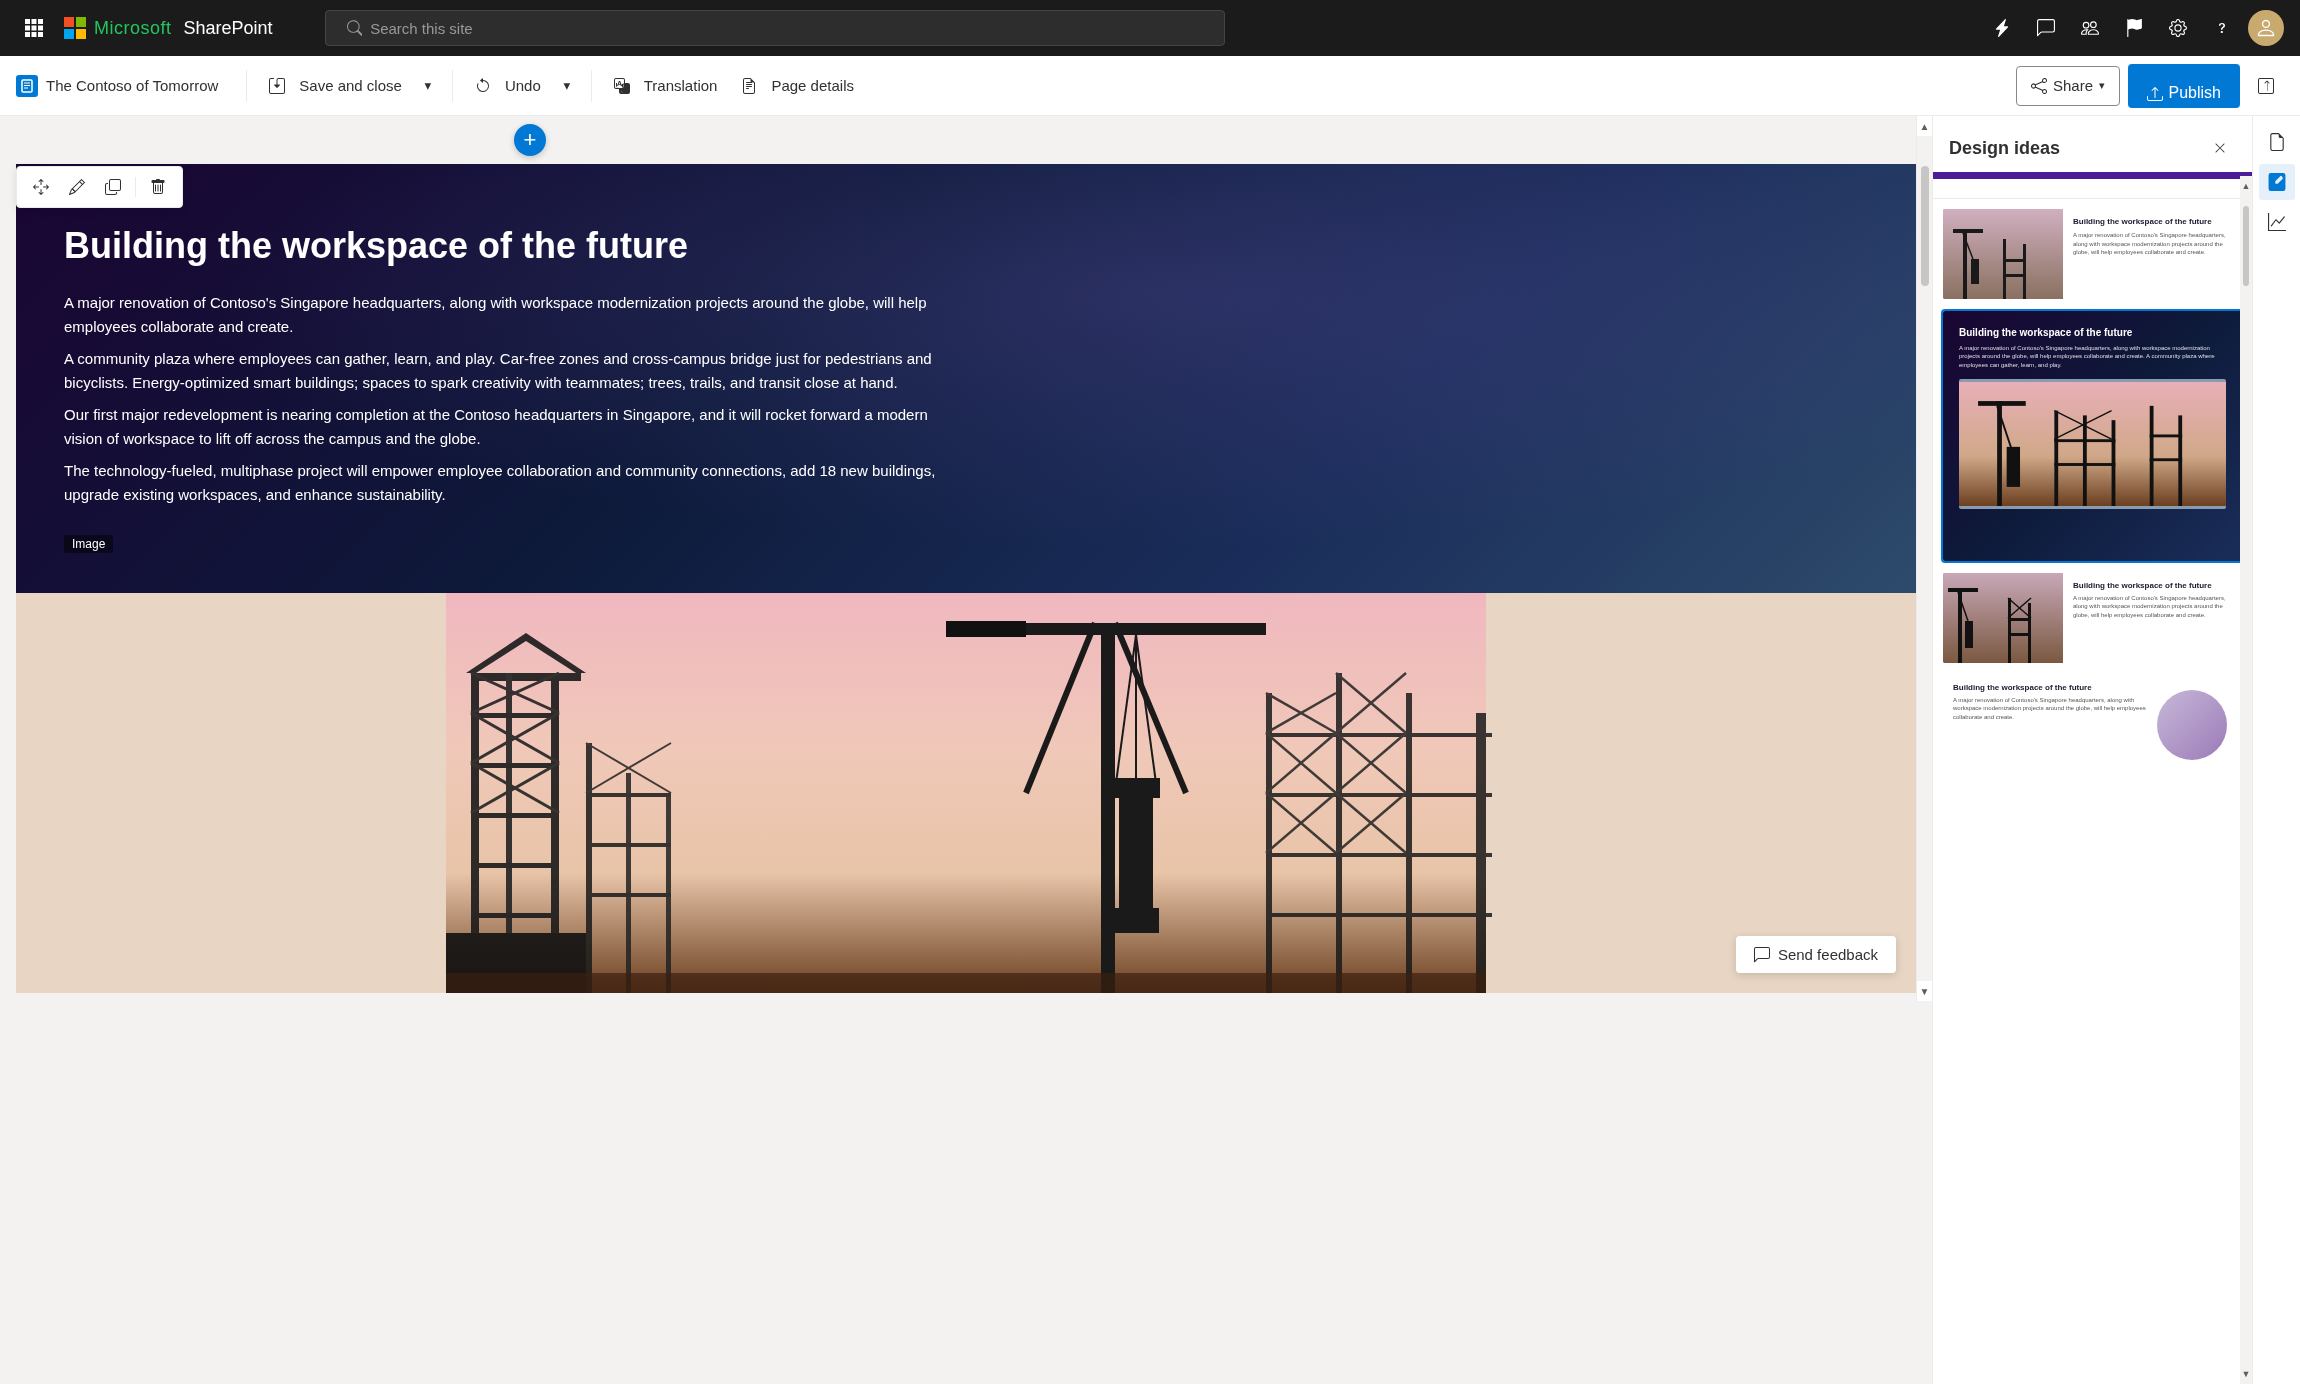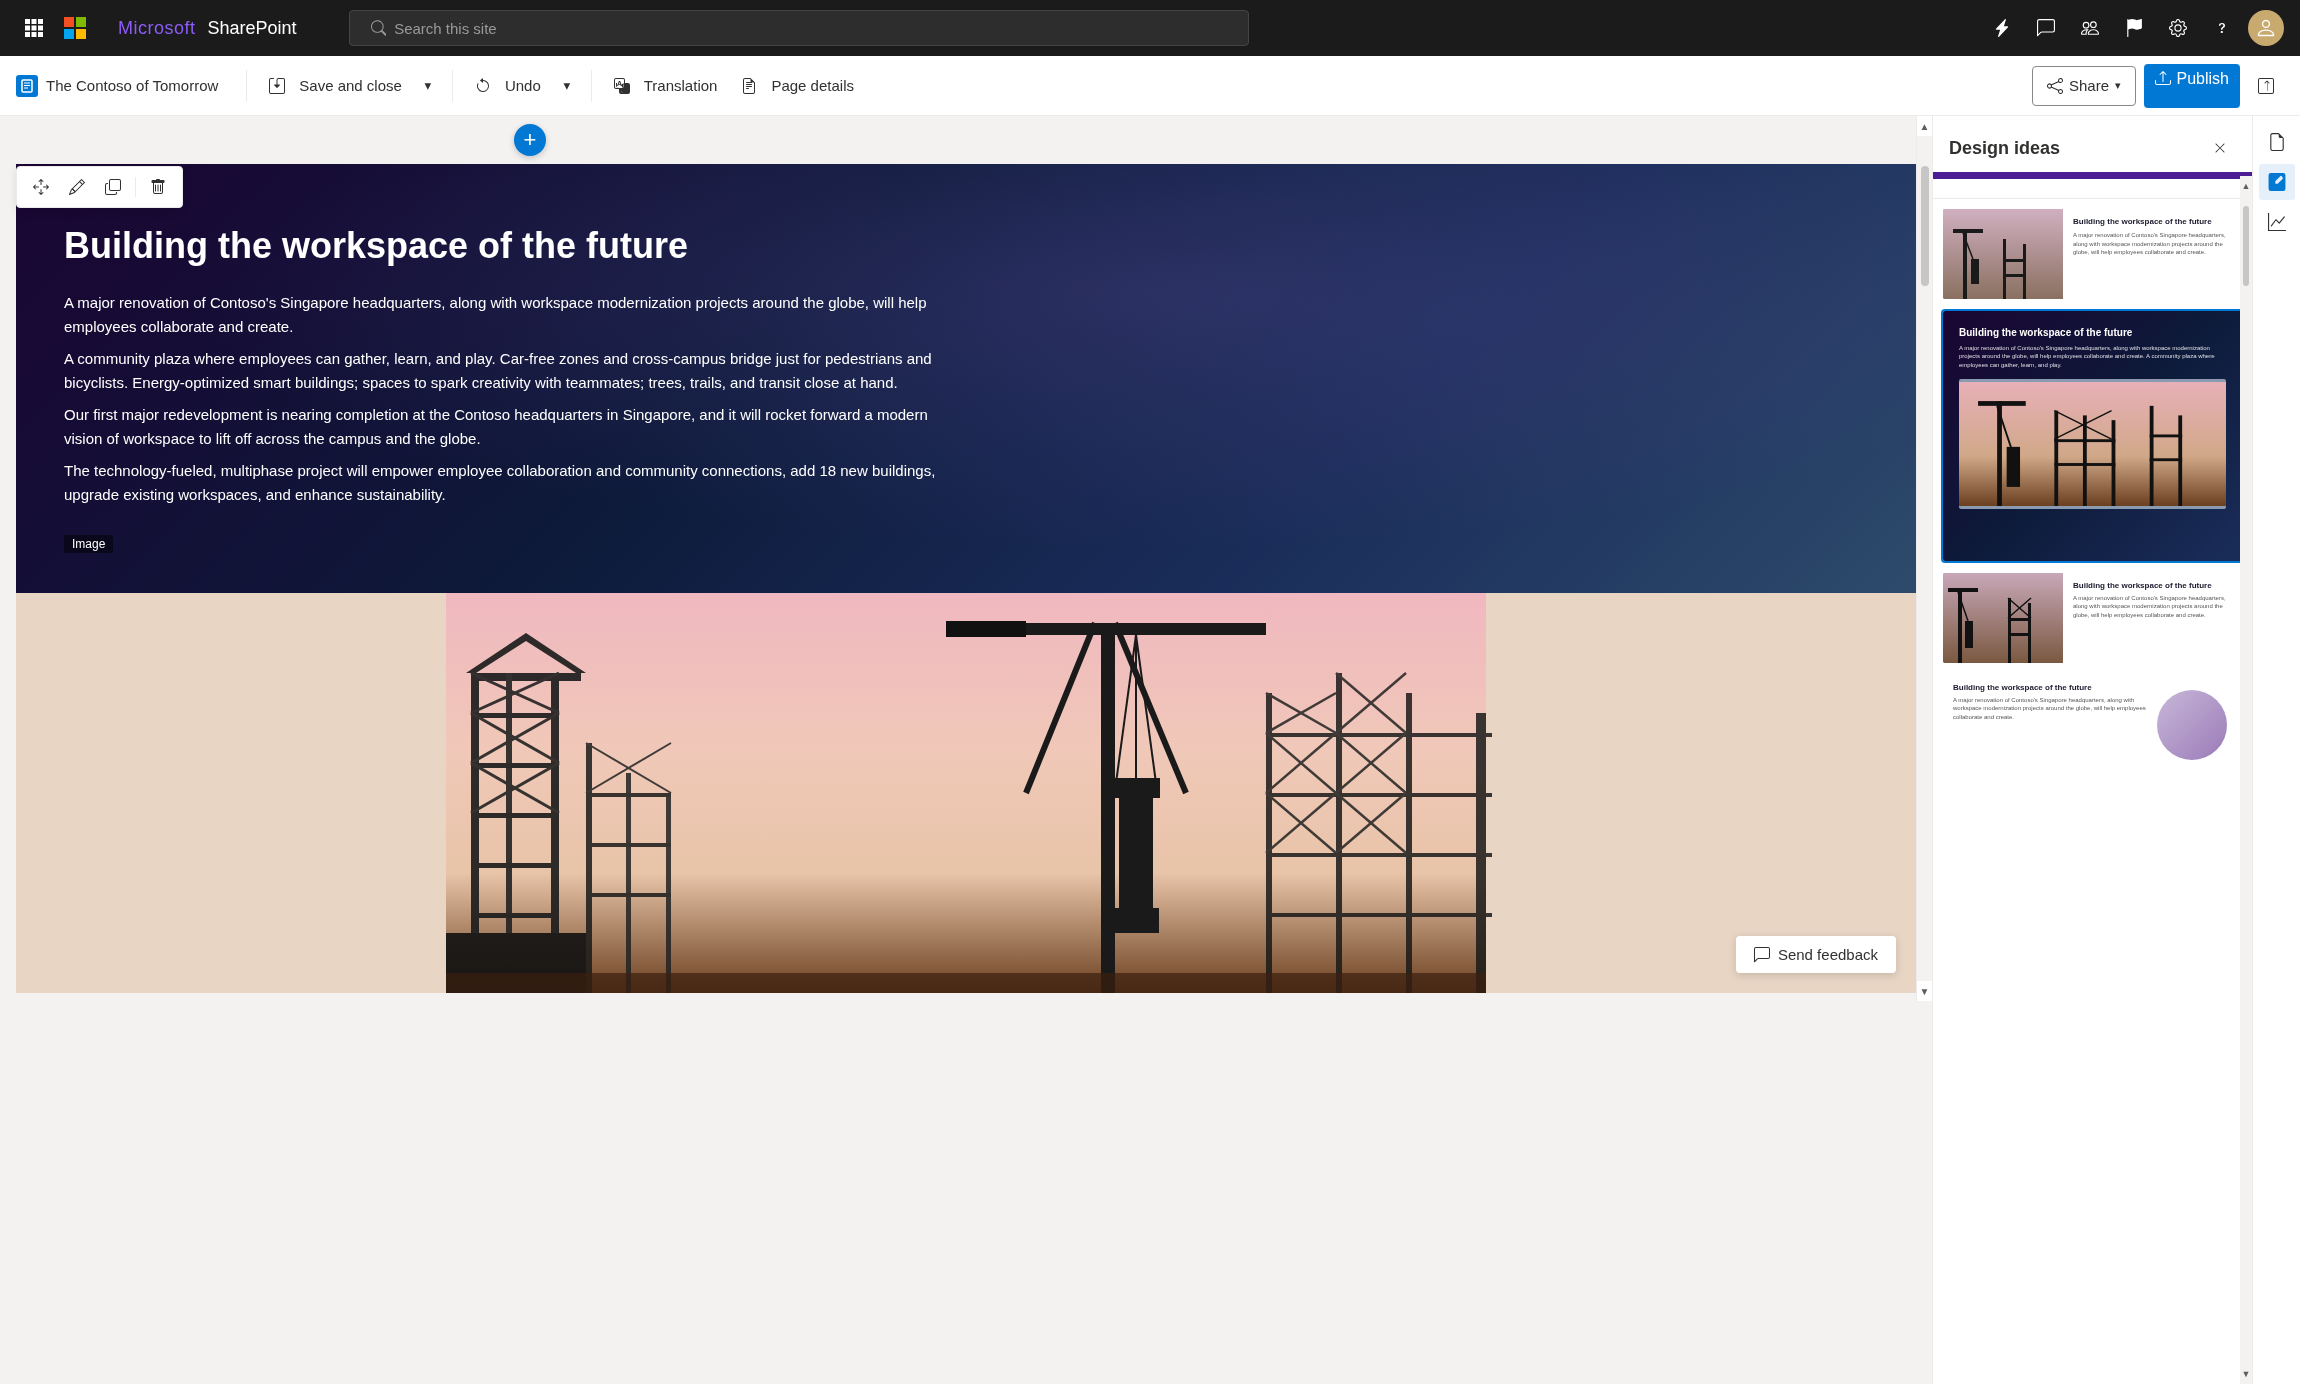--- a/index.html
+++ b/index.html
@@ -30,25 +30,24 @@
       grid-template-columns: 1fr 1fr;
       gap: 2px;
       width: 22px;
       height: 22px;
     }
     .ms-logo-squares div:nth-child(1) { background: #f25022; }
     .ms-logo-squares div:nth-child(2) { background: #7fba00; }
     .ms-logo-squares div:nth-child(3) { background: #00a4ef; }
     .ms-logo-squares div:nth-child(4) { background: #ffb900; }
     .ms-logo-text {
-      color: #8b5cf6;
+      color: #22c55e;
       font-size: 18px;
       font-weight: 300;
       letter-spacing: 0.5px;
-      margin-left: 24px;
     }
     .sharepoint-text {
       color: white;
       font-size: 18px;
       font-weight: 300;
       margin-left: 4px;
     }
     .nav-search {
       flex: 1;
       max-width: 900px;
@@ -182,23 +181,23 @@
       border: 1px solid #8a8886;
       background: white;
       cursor: pointer;
       border-radius: 4px;
       font-size: 15px;
       color: #323130;
       height: 40px;
     }
     .publish-btn {
       display: flex;
-      align-items: flex-start;
+      align-items: flex-end;
       gap: 6px;
-      padding: 6px 11px;
+      padding: 6px 19px;
       border: none;
       background: #0078d4;
       cursor: pointer;
       border-radius: 4px;
       font-size: 16px;
       color: white;
       height: 44px;
       font-weight: 500;
     }
     .collapse-btn {

